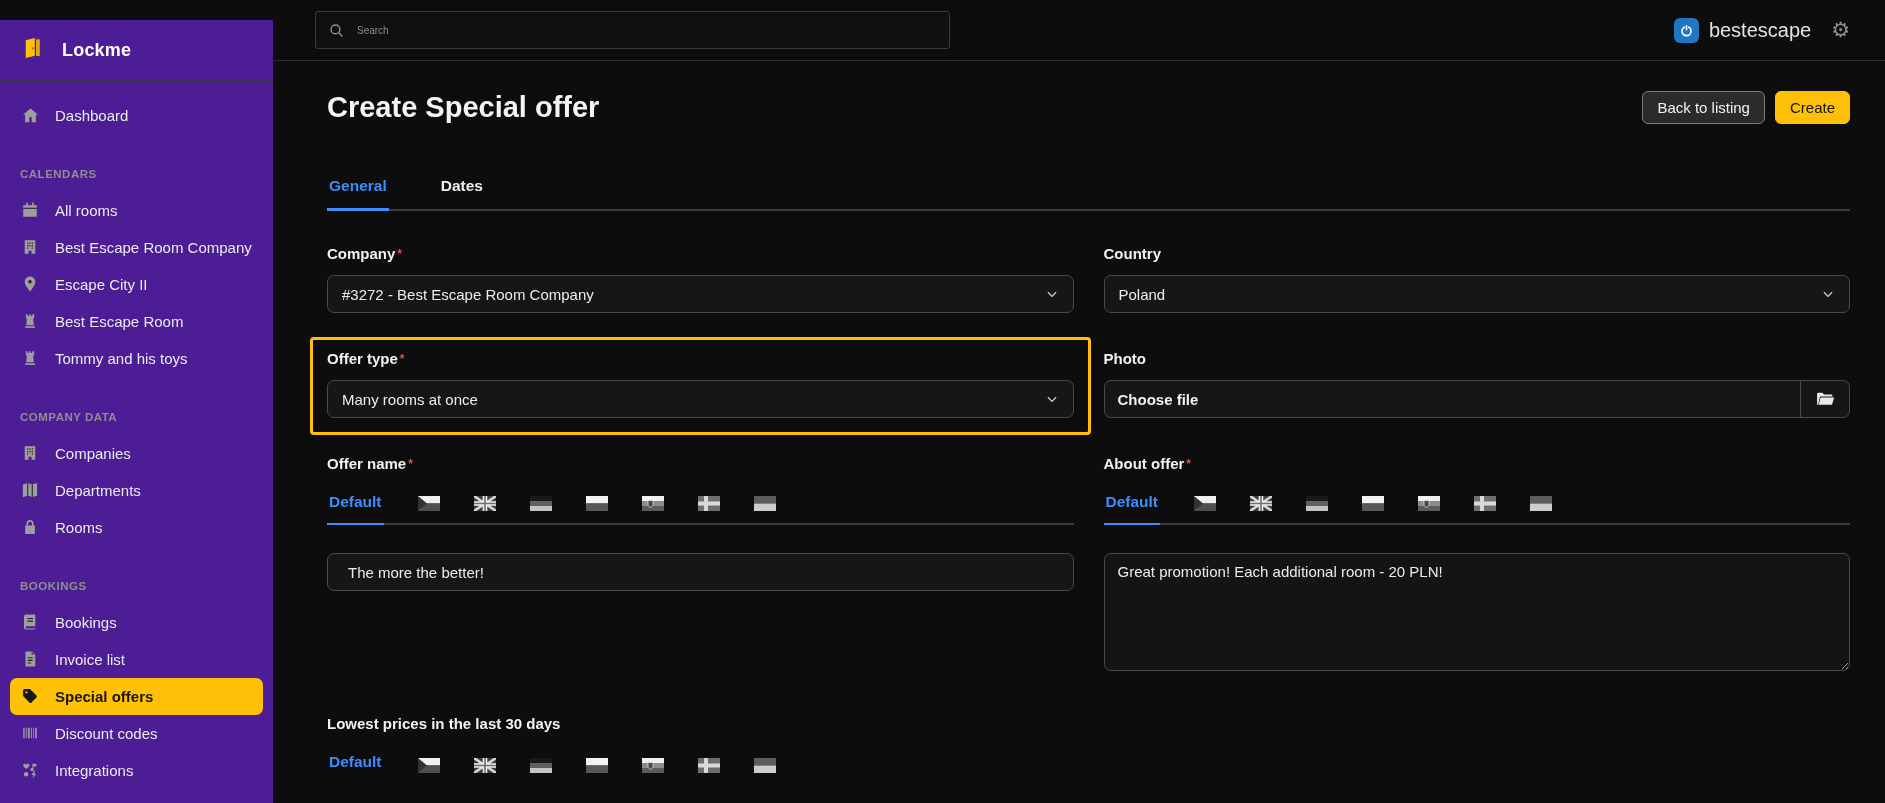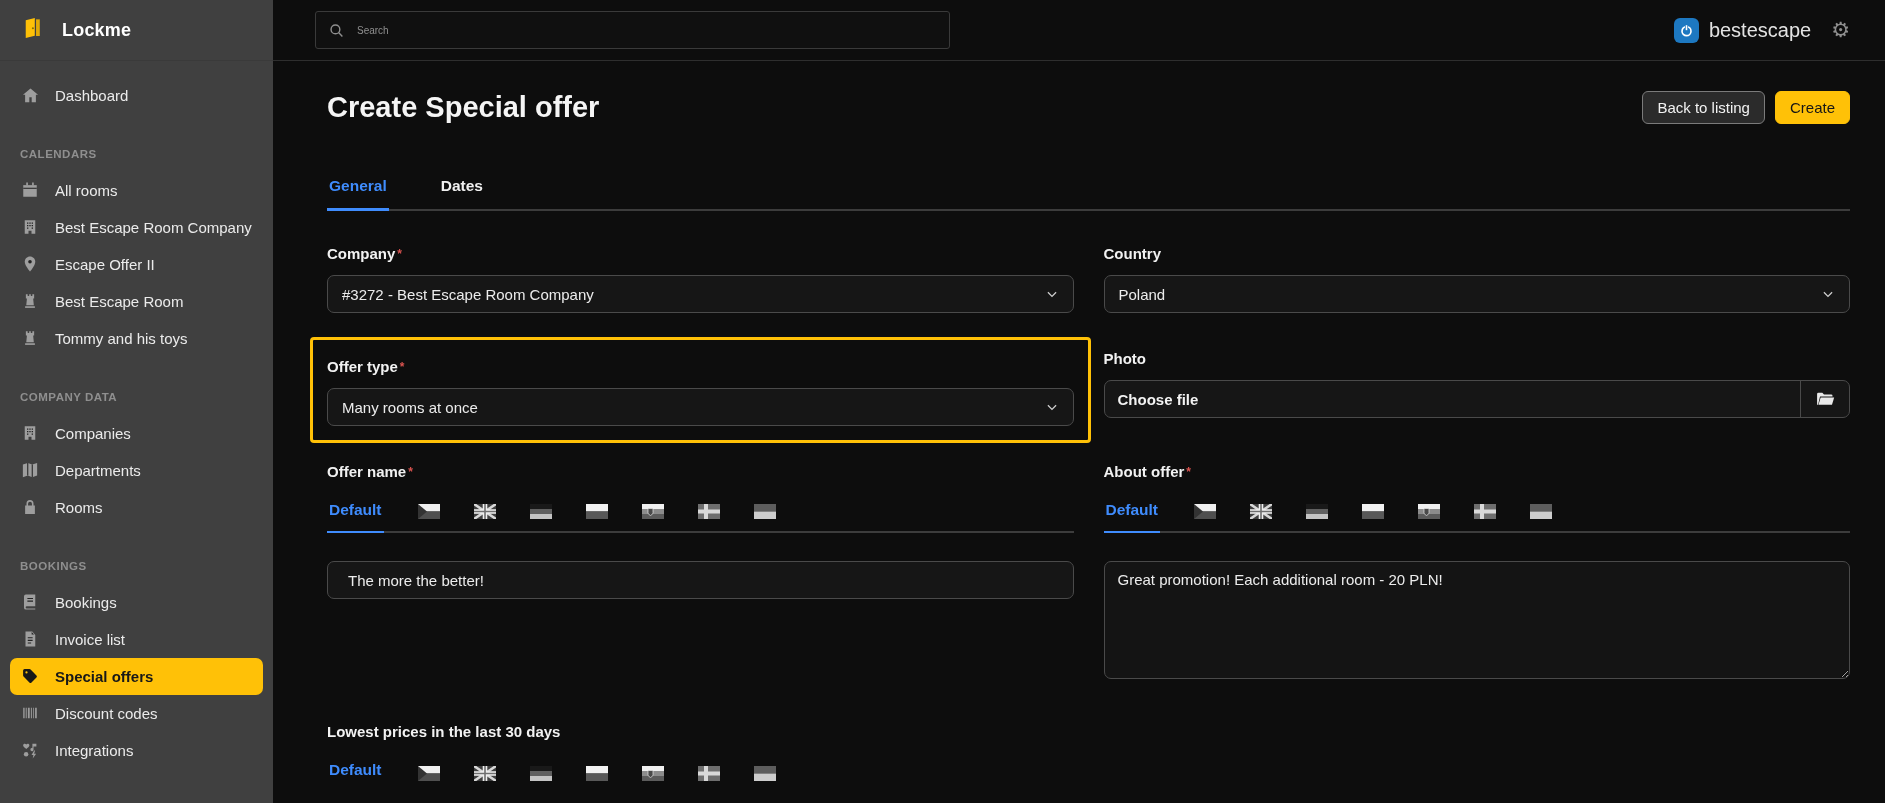--- a/index.html
+++ b/index.html
@@ -1,20 +1,20 @@
 <!DOCTYPE html>
 <html><head>
 <meta charset="utf-8">
 <style>
   html,body{margin:0;padding:0;width:1885px;height:803px;overflow:hidden;
     background:#0d0d0d;font-family:"Liberation Sans",sans-serif;-webkit-font-smoothing:antialiased;}
   .app{display:flex;width:1885px;height:803px;}
 
   
-  .sidebar{width:273px;min-width:273px;background:#404040;display:flex;flex-direction:column;}
+  .sidebar{width:273px;min-width:273px;background:#4c1d95;display:flex;flex-direction:column;margin-top:20px;}
   .side-head{height:61px;border-bottom:1px solid #3a3a3a;display:flex;align-items:center;padding:0 20px;gap:17px;box-sizing:border-box;}
   .brand{font-size:18px;font-weight:700;color:#ffffff;letter-spacing:.2px;}
   .side-nav{padding:16px 10px 0 10px;}
   .side-item{display:flex;align-items:flex-start;gap:15px;padding:9px 10px;border-radius:7px;
     color:#ebebeb;font-size:15px;line-height:19px;cursor:pointer;}
   .side-item .ic{width:20px;min-width:20px;display:flex;justify-content:center;margin-top:0px;}
   .side-item.active{background:#ffc107;color:#181818;font-weight:600;}
   .side-section{margin:34px 10px 12px 10px;color:#8f8f8f;font-size:11.5px;font-weight:700;letter-spacing:.5px;}
 
   
@@ -47,21 +47,21 @@
   .mb1{margin-bottom:24px;} .mb2{margin-bottom:18px;} .mb3{margin-bottom:28px;margin-top:20px;} .mb4{margin-bottom:40px;}
   .f-label{display:block;font-size:15px;line-height:18px;font-weight:600;color:#f2f2f2;margin-bottom:12px;}
   .req{color:#d9534f;font-size:12px;vertical-align:top;margin-left:2px;}
   .select{height:38px;background:#161616;border:1px solid #4a4a4a;border-radius:7px;display:flex;
     align-items:center;justify-content:space-between;padding:0 14px;color:#ececec;font-size:15px;
     box-sizing:border-box;cursor:pointer;}
   .text-input{width:100%;height:38px;background:#161616;border:1px solid #4a4a4a;border-radius:7px;
     color:#ececec;font-size:15px;padding:0 20px;box-sizing:border-box;font-family:inherit;outline:none;}
   .textarea{width:100%;height:118px;background:#141414;border:1px solid #4a4a4a;border-radius:7px;
     color:#ececec;font-size:15px;padding:9px 13px;box-sizing:border-box;font-family:inherit;outline:none;resize:both;}
-  .highlight{border:3px solid #ffc107;border-radius:4px;padding:18px 14px 14px 14px;margin:0 -17px;}
+  .highlight{border:3px solid #ffc107;border-radius:4px;padding:10px 14px 14px 14px;margin:0 -17px;}
   .pad-align{padding-top:13px;}
   .file-input{height:38px;background:#161616;border:1px solid #4a4a4a;border-radius:7px;display:flex;
     align-items:stretch;box-sizing:border-box;overflow:hidden;cursor:pointer;}
   .file-text{flex:1;display:flex;align-items:center;padding:0 13px;color:#f2f2f2;font-size:15px;font-weight:700;}
   .file-btn{width:48px;border-left:1px solid #4a4a4a;display:flex;align-items:center;justify-content:center;}
 
   .langbar{margin-top:20px;display:flex;align-items:flex-end;gap:34px;border-bottom:2px solid #3c3c3c;}
   .lang-default{font-size:15.5px;font-weight:600;color:#3f8cfd;padding:0 2px 12px 2px;
     border-bottom:2px solid #3f8cfd;margin-bottom:-2px;cursor:pointer;}
   .flag{width:22px;height:15px;margin-bottom:12px;cursor:pointer;display:block;}
@@ -117,21 +117,21 @@
         <span>Best Escape Room Company</span>
       </div>
 
       <div class="side-item">
         <span class="ic">
           <svg width="18" height="18" viewBox="0 0 24 24" fill="#9e9e9e">
               <path d="M12 2C8.1 2 5 5.1 5 9c0 5.2 7 13 7 13s7-7.8 7-13c0-3.9-3.1-7-7-7z"></path>
               <circle cx="12" cy="9" r="2.4" fill="#232323"></circle>
             </svg>
         </span>
-        <span>Escape Offer II</span>
+        <span>Escape City II</span>
       </div>
 
       <div class="side-item">
         <span class="ic">
           <svg width="18" height="18" viewBox="0 0 24 24" fill="#9e9e9e">
               <path d="M6.5 3h2.4v2.4h2V3h2.2v2.4h2V3h2.4v5.6h-1.3l.9 9H7l.9-9H6.5z"></path>
               <path d="M5.5 19h13v2.2h-13z"></path>
             </svg>
         </span>
         <span>Best Escape Room</span>

